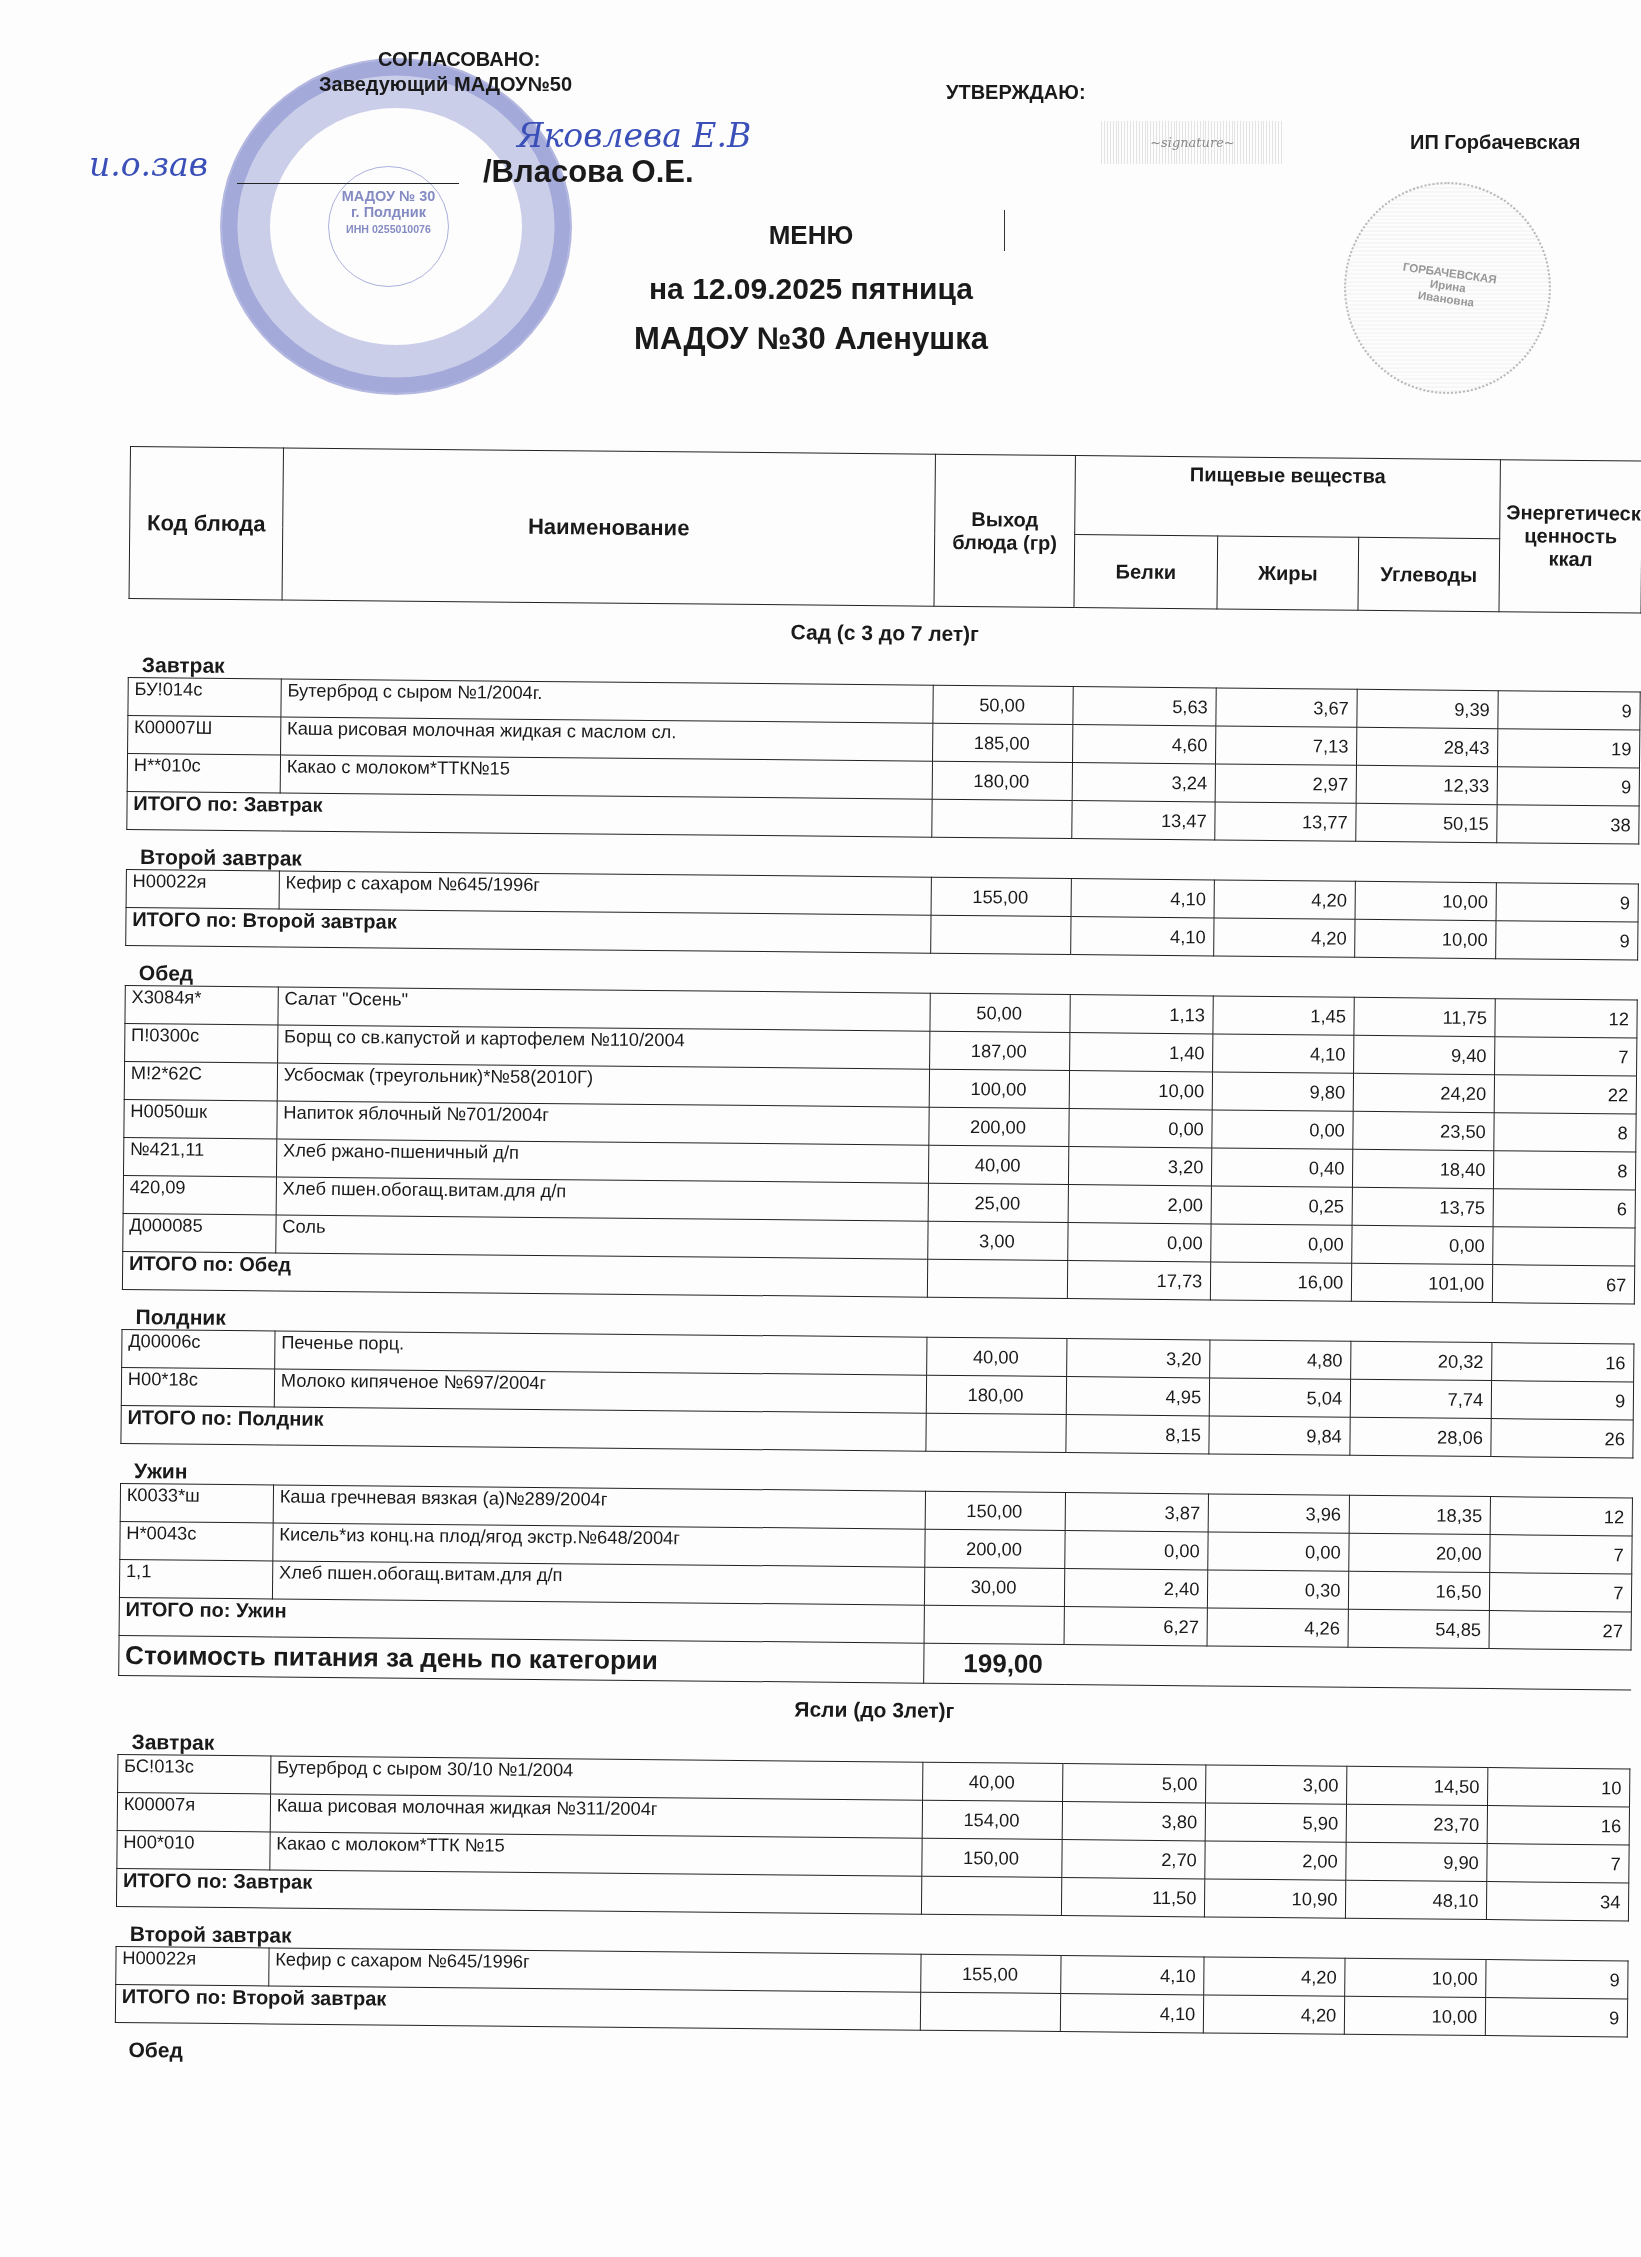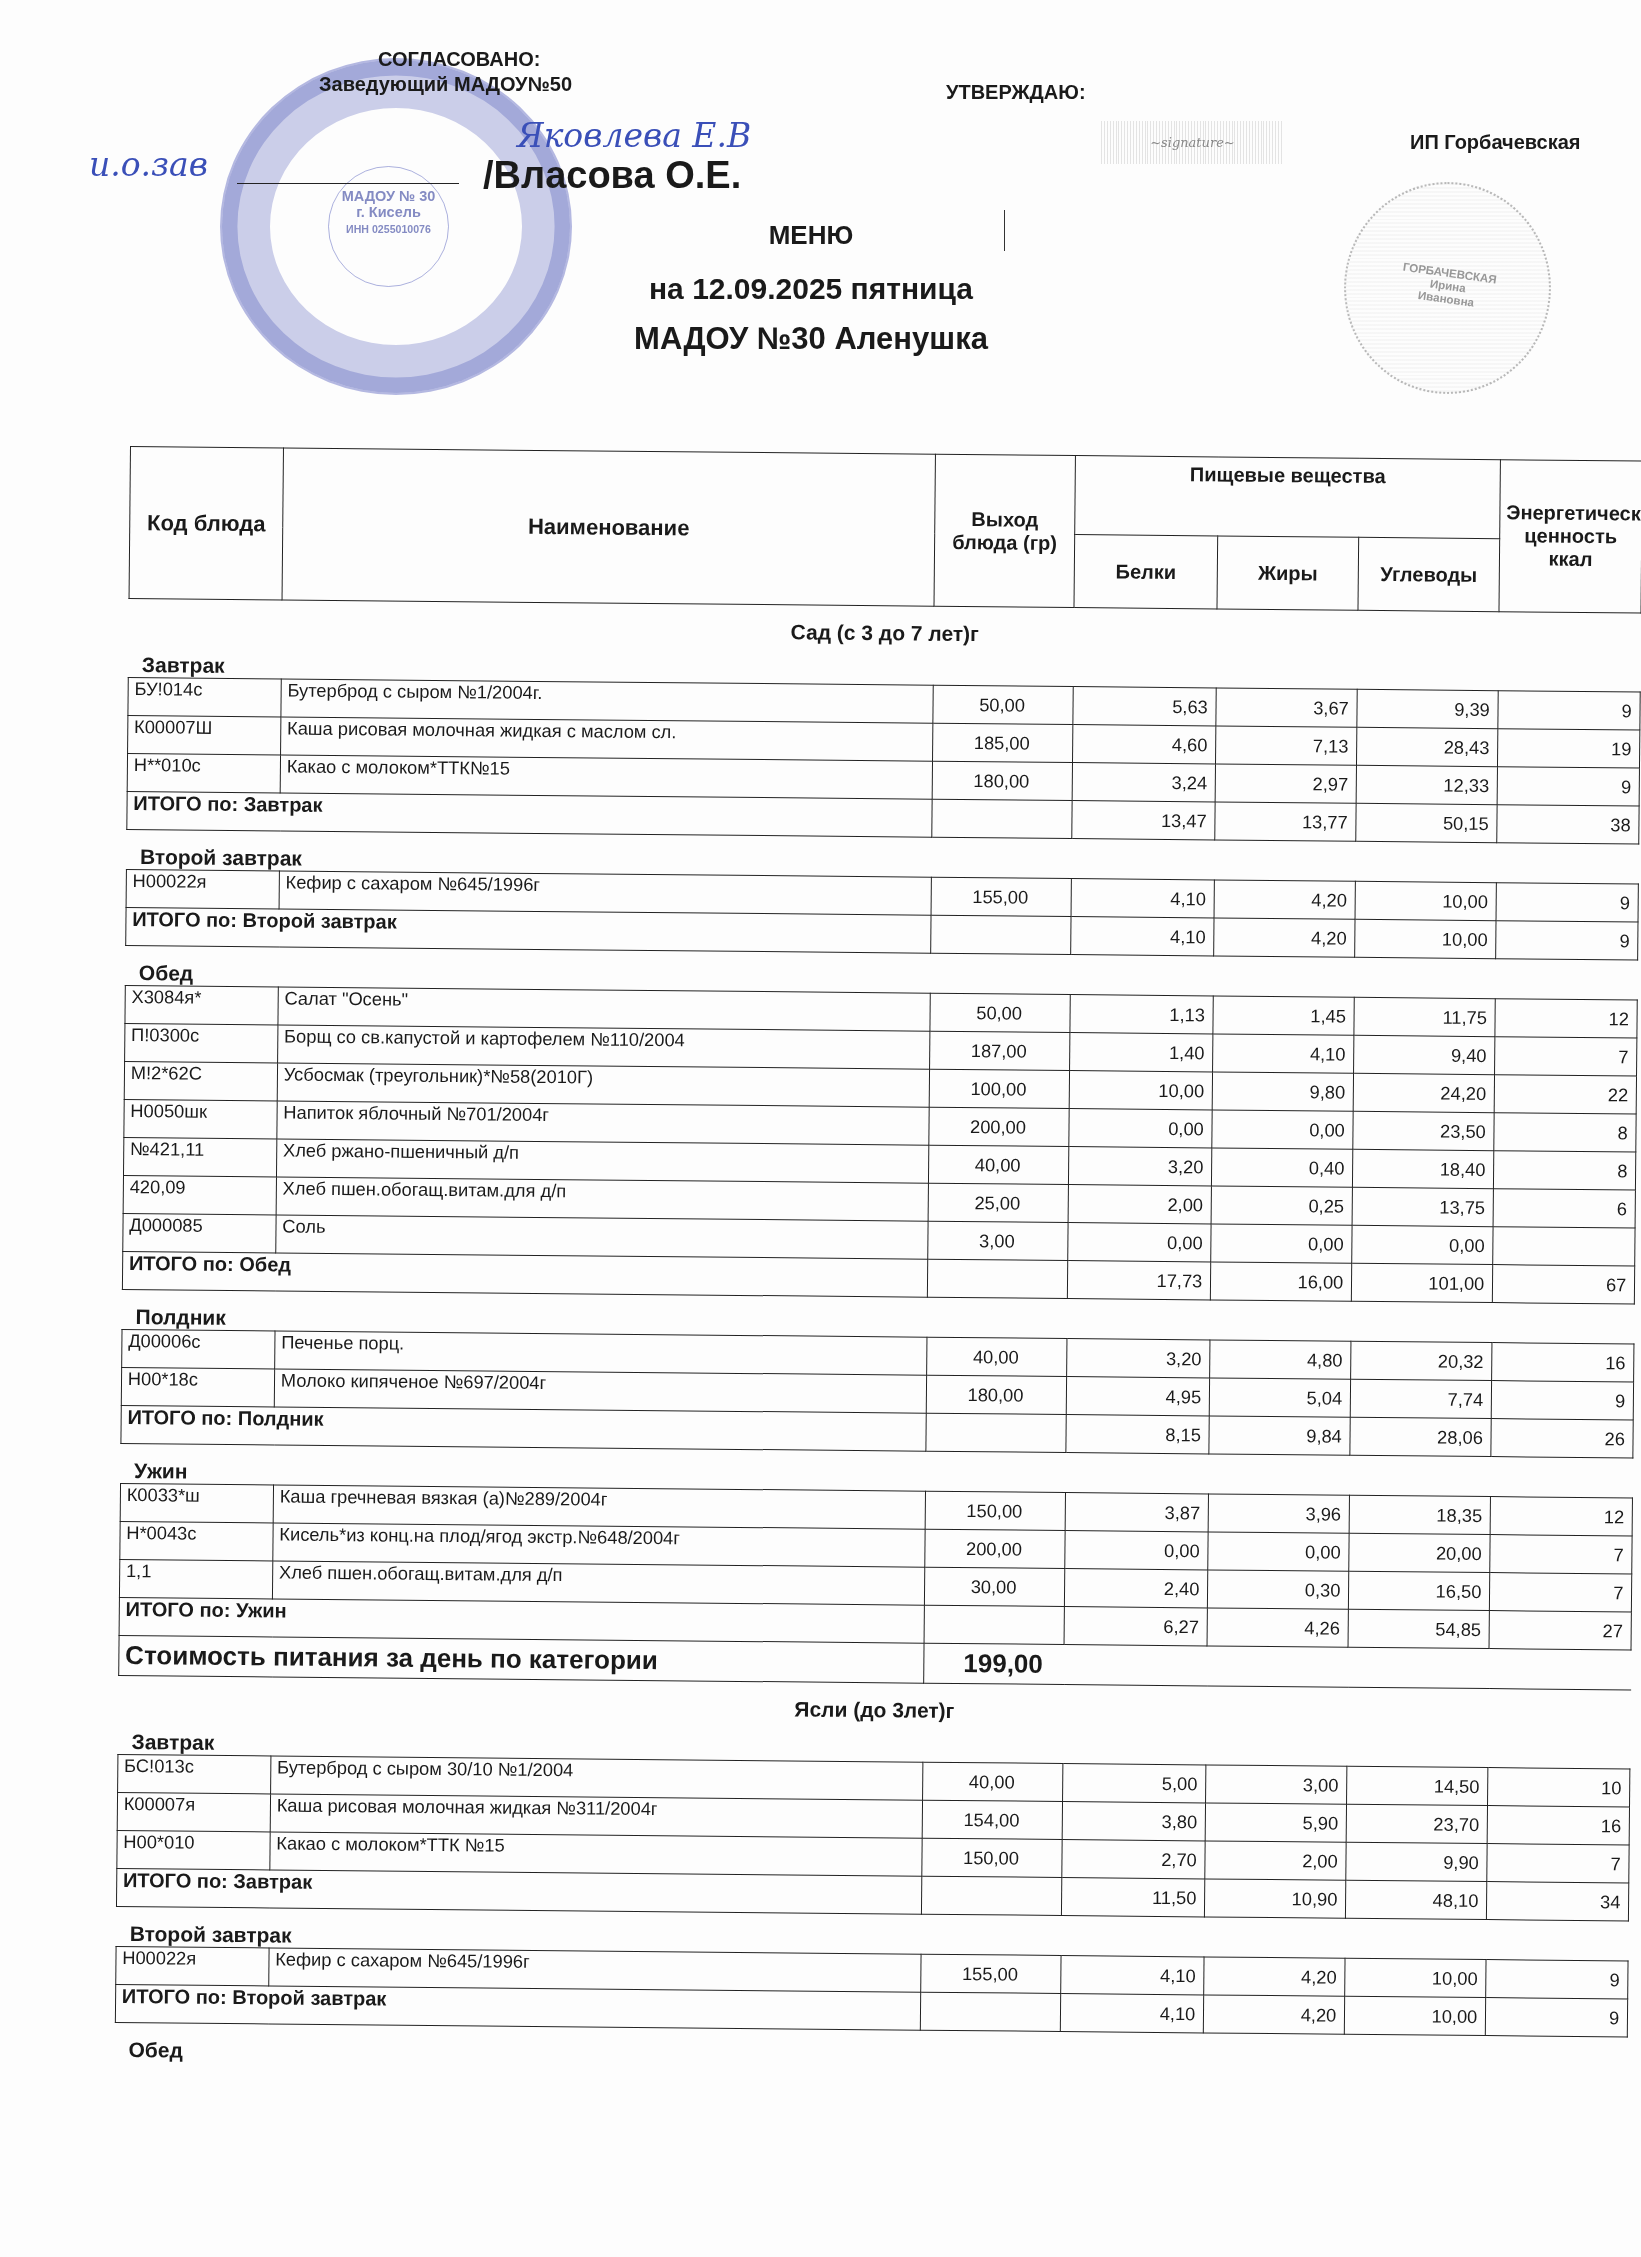--- a/index.html
+++ b/index.html
@@ -39,31 +39,31 @@
   .meal-label { padding-left: 13.5px !important; }
   .cost-row td { font-size: 26px; font-weight: bold; height: 39px; vertical-align: middle; }
   .energy { color: #1a1a1a; }
 </style>
 </head>
 <body>
 
 <div class="stamp-blue">
   <div class="inner">
     <div>МАДОУ № 30</div>
-    <div>г. Кисель</div>
+    <div>г. Полдник</div>
     <div style="font-size:10.6px;margin-top:3px;">ИНН 0255010076</div>
   </div>
 </div>
 
 <div class="hdr-text" style="left:378px; top:48px;">СОГЛАСОВАНО:</div>
 <div class="hdr-text" style="left:319px; top:73px;">Заведующий МАДОУ№50</div>
 <div class="sig-ink" style="left:89px; top:145px;">и.о.зав</div>
 <div class="sig-ink" style="left:517px; top:116px;">Яковлева Е.В</div>
 <div style="position:absolute; left:237px; top:183px; width:222px; border-bottom:1.9px solid #222;"></div>
-<div class="hdr-text" style="left:483px; top:154px; font-size:38px;">/Власова О.Е.</div>
+<div class="hdr-text" style="left:483px; top:154px; font-size:31px;">/Власова О.Е.</div>
 
 <div class="hdr-text" style="left:946px; top:63px;margin-top:18px;">УТВЕРЖДАЮ:</div>
 <div class="sig-gray">~signature~</div>
 <div class="hdr-text" style="left:1410px; top:131px;">ИП Горбачевская</div>
 <div class="stamp-gray">
   <div class="txt">
     <div>ГОРБАЧЕВСКАЯ</div>
     <div>Ирина</div>
     <div>Ивановна</div>
   </div>

